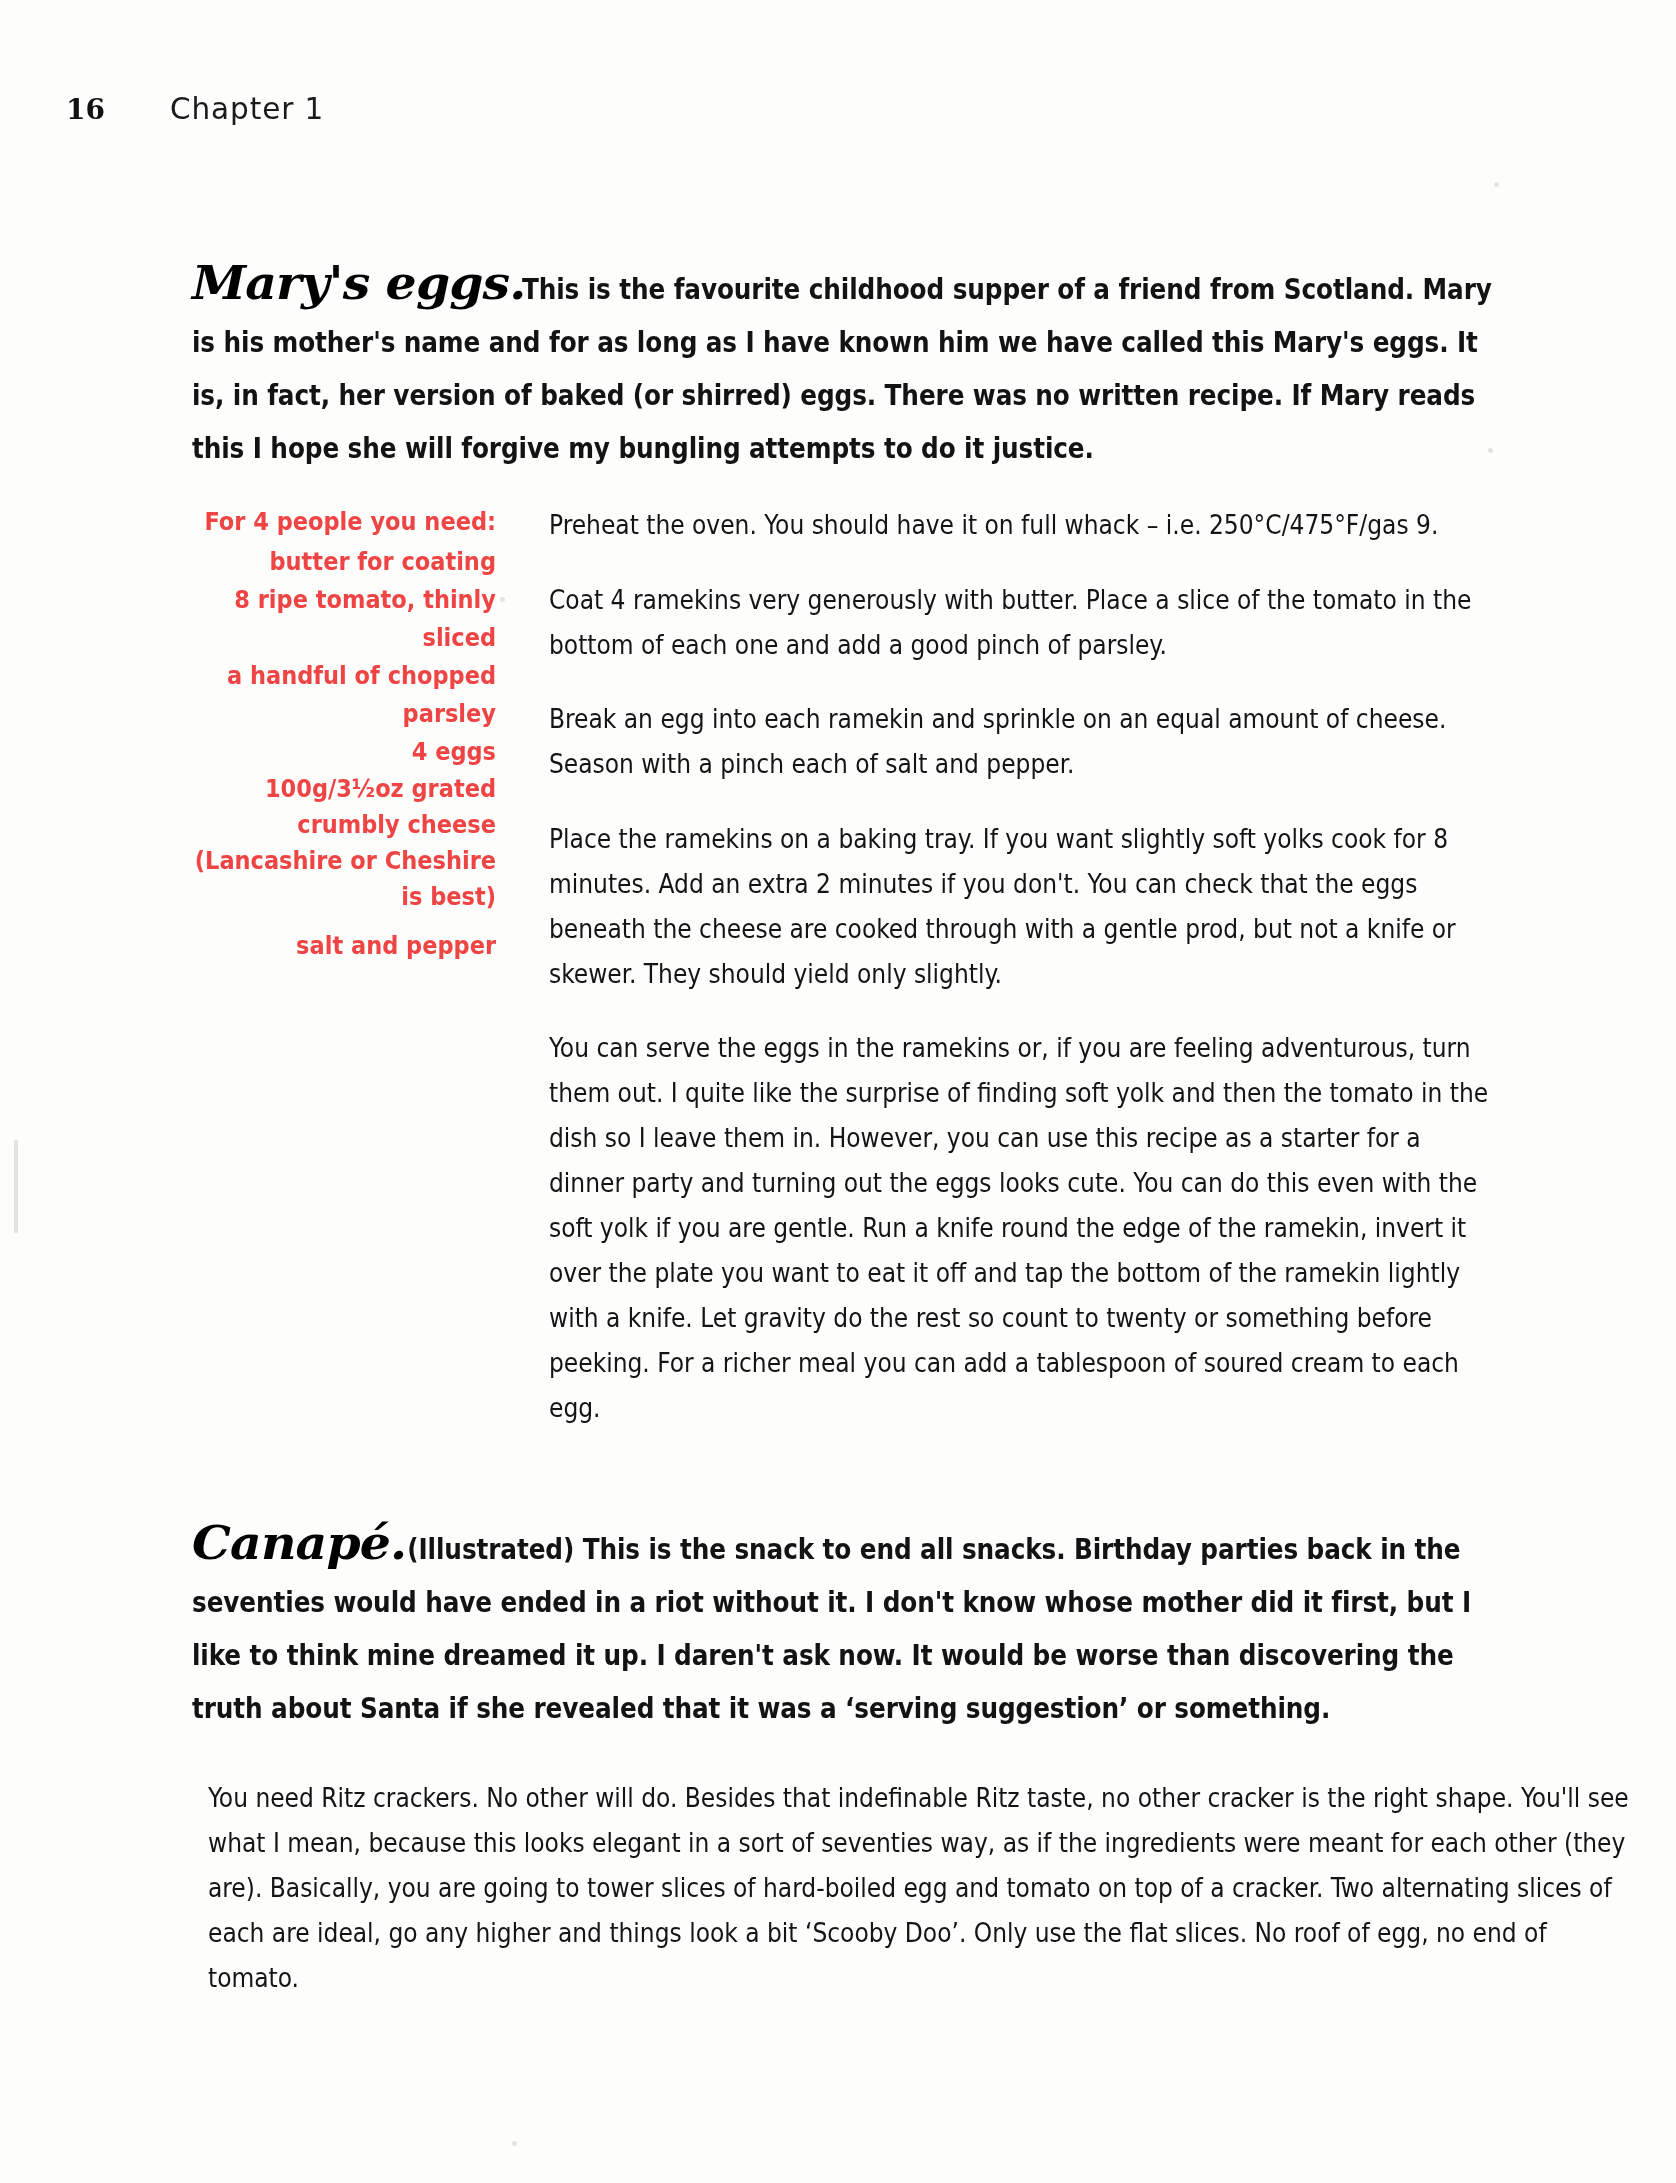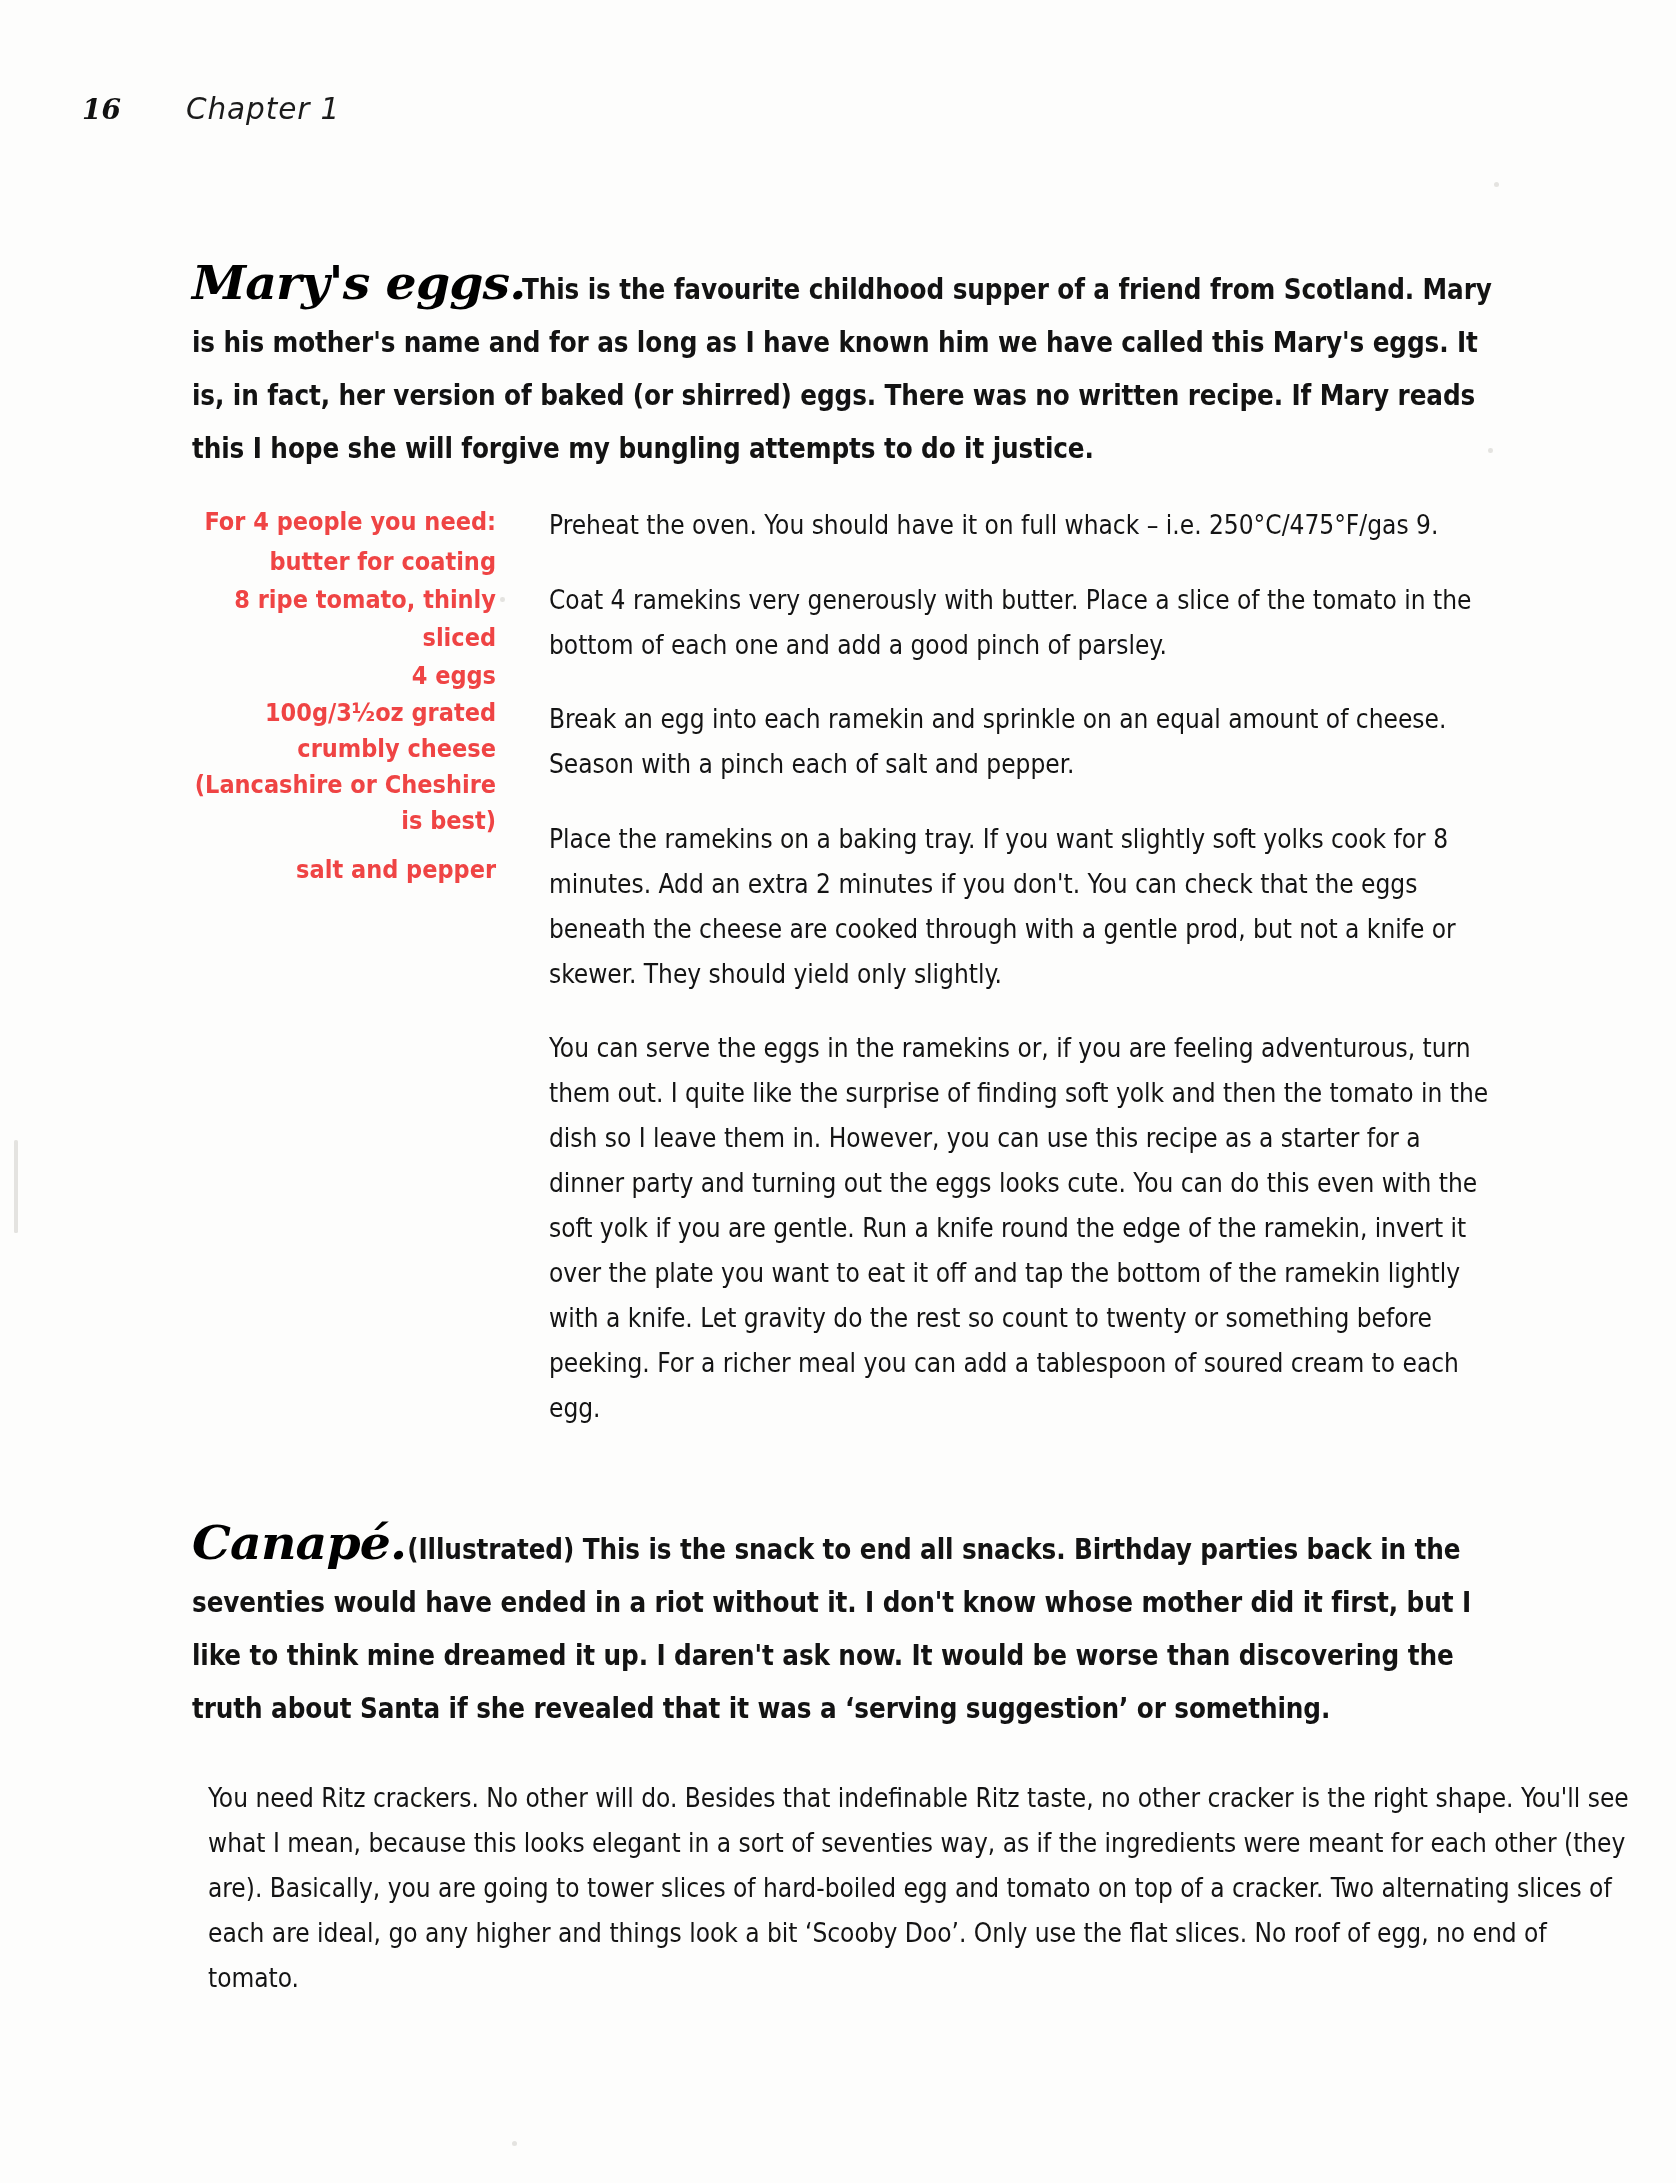--- a/index.html
+++ b/index.html
@@ -13,25 +13,24 @@
     height: 2183px;
     background: #fdfdfc;
     font-family: "Liberation Sans", sans-serif;
     color: #100f0d;
     overflow: hidden;
   }
 
   
   .running-head {
     position: absolute;
-    left: 82px;
+    left: 66px;
     top: 92px;
     display: flex;
     align-items: baseline;
-    font-style: italic;
   }
   .folio {
     font-family: "DejaVu Serif", serif;
     font-weight: bold;
     font-size: 28px;
     letter-spacing: 0px;
     color: #111;
   }
   .chapter-label {
     margin-left: 65px;
@@ -138,20 +137,21 @@
   <div class="recipe-intro" style="left:192px; top:256px; width:1311px; position:absolute;">
     <span class="recipe-title">Mary's eggs.</span><span>This is the favourite childhood supper of a friend from Scotland. Mary is his mother's name and for as long as I have known him we have called this Mary's eggs. It is, in fact, her version of baked (or shirred) eggs. There was no written recipe. If Mary reads this I hope she will forgive my bungling attempts to do it justice.</span>
   </div>
 
   <div class="cols" style="left:192px; top:503px; width:1311px;">
 
     <div class="ingredients">
       <div class="ing-head">For 4 people you need:</div>
       <div class="ing-item">butter for coating</div>
       <div class="ing-item">8 ripe tomato, thinly sliced</div>
+      <div class="ing-item">a handful of chopped parsley</div>
       <div class="ing-item">4 eggs</div>
       <div class="ing-item multi">100g/3½oz grated crumbly cheese (Lancashire or Cheshire is best)</div>
       <div class="ing-item gap">salt and pepper</div>
     </div>
 
     <div class="method" style="margin-left:53px;">
       <p>Preheat the oven. You should have it on full whack – i.e. 250°C/475°F/gas 9.</p>
       <p>Coat 4 ramekins very generously with butter. Place a slice of the tomato in the bottom of each one and add a good pinch of parsley.</p>
       <p>Break an egg into each ramekin and sprinkle on an equal amount of cheese. Season with a pinch each of salt and pepper.</p>
       <p>Place the ramekins on a baking tray. If you want slightly soft yolks cook for 8 minutes. Add an extra 2 minutes if you don't. You can check that the eggs beneath the cheese are cooked through with a gentle prod, but not a knife or skewer. They should yield only slightly.</p>

